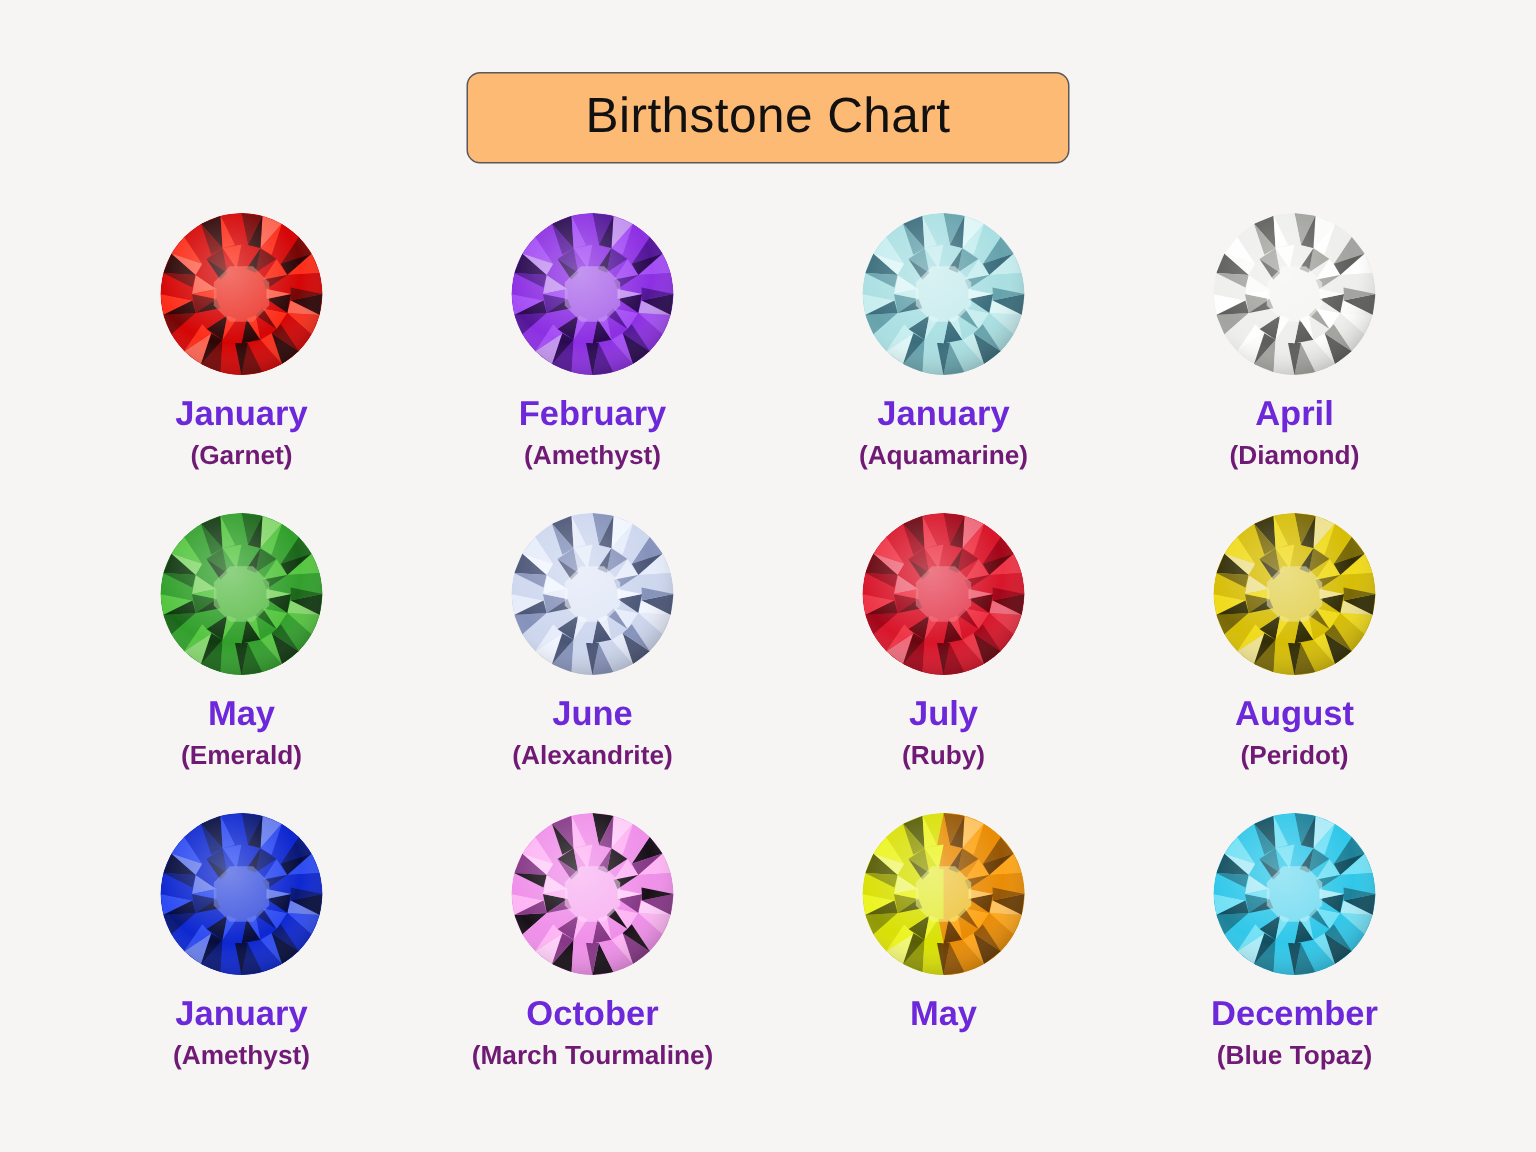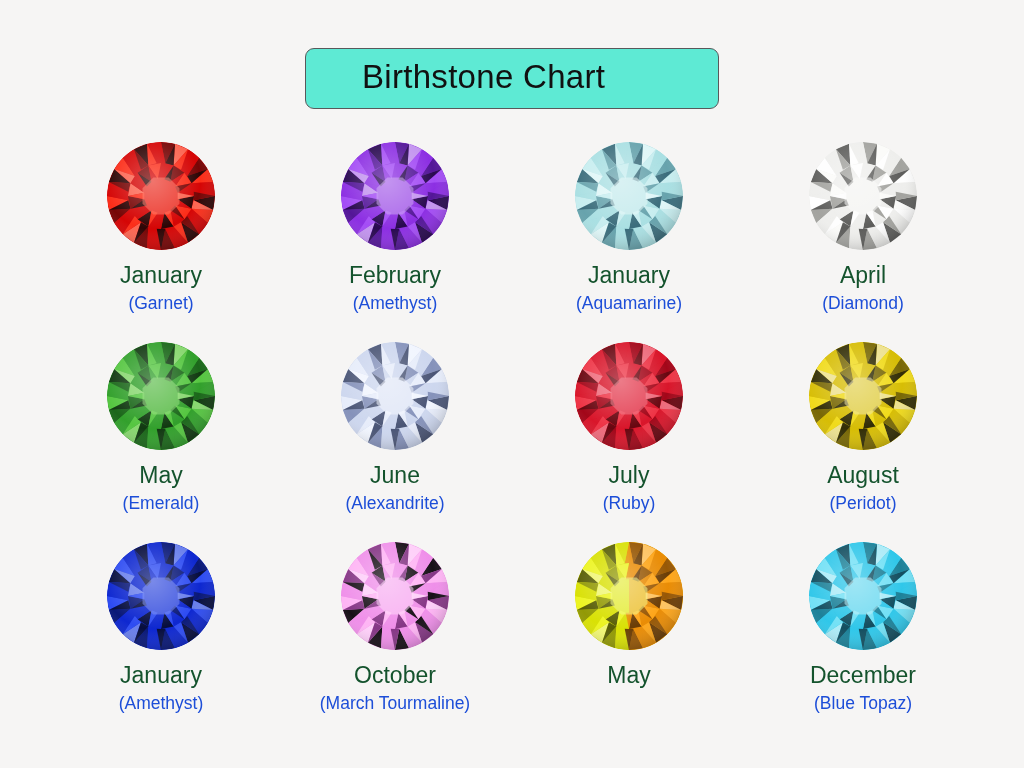--- a/index.html
+++ b/index.html
@@ -19,24 +19,24 @@
     position: absolute;
     left: 0;
     top: 48px;
     width: 1024px;
     display: flex;
     justify-content: center;
   }
   .title-box {
     border: 1.4px solid #59595b;
     border-radius: 9px;
-    padding: 11px 44px 13px 56px;
+    padding: 11px 44px 13px 44px;
     min-width: 312px;
-    text-align: left;
-    background: #5eead4;
+    text-align: center;
+    background: #fdba74;
   }
   .title-text {
     font-size: 33px;
     color: #111111;
     letter-spacing: 0.3px;
     line-height: 1.05;
     font-weight: 400;
   }
 
   .grid {
@@ -60,33 +60,33 @@
     height: 112px;
     display: block;
   }
   .gem-holder svg {
     display: block;
     width: 112px;
     height: 112px;
   }
   .month {
     font-size: 23px;
-    color: #14532d;
+    color: #6d28d9;
     margin-top: 10px;
     line-height: 1.15;
     white-space: nowrap;
-    font-weight: 400;
+    font-weight: 700;
   }
   .stone {
     font-size: 17.5px;
-    color: #1d4ed8;
+    color: #701a75;
     margin-top: 5px;
     line-height: 1.15;
     white-space: nowrap;
-    font-weight: 400;
+    font-weight: 700;
   }
 </style>
 </head>
 <body>
 
 <div class="title-wrap">
   <div class="title-box">
     <div class="title-text">Birthstone Chart</div>
   </div>
 </div>

